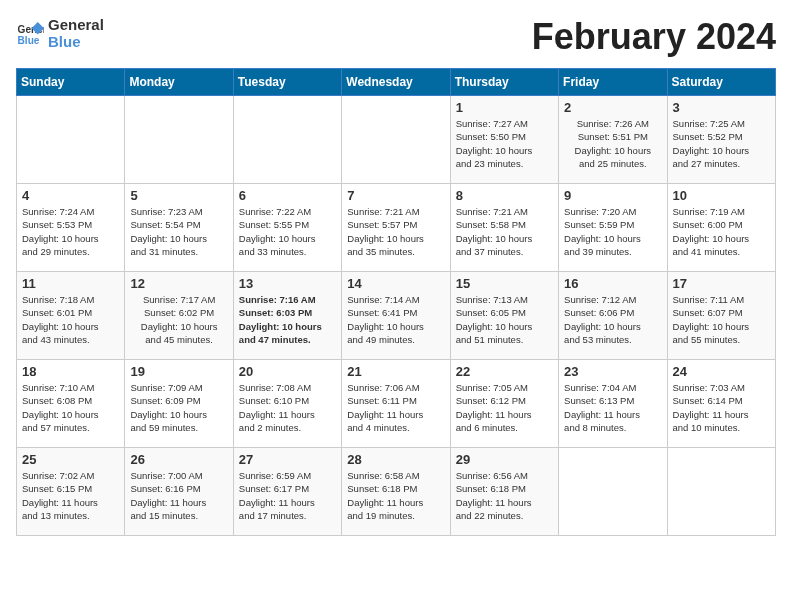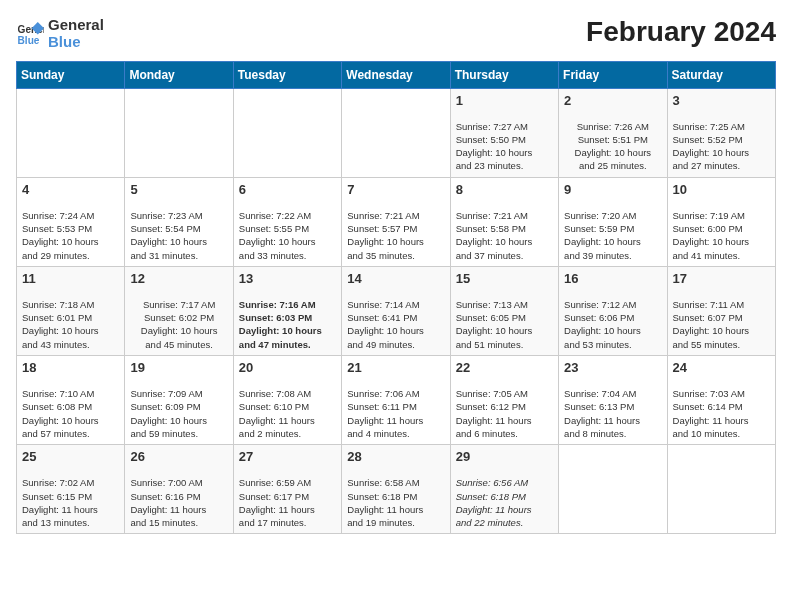--- a/index.html
+++ b/index.html
@@ -22,21 +22,21 @@
       gap: 4px;
     }
     .logo-icon {
       width: 28px;
       height: 28px;
     }
     .title-block {
       text-align: right;
     }
     .calendar-title {
-      font-size: 28px;
+      font-size: 36px;
       font-weight: bold;
       color: #222;
     }
     .calendar-subtitle {
       font-size: 15px;
       color: #555;
     }
     table {
       width: 100%;
       border-collapse: collapse;
@@ -66,21 +66,20 @@
     .day-num {
       font-size: 13px;
       font-weight: bold;
       display: block;
       margin-bottom: 2px;
     }
     .day-info {
       font-size: 9.5px;
       line-height: 1.4;
       color: #333;
-      margin-top: 12px;
     }
     .empty { background: #fff !important; }
   </style>
 </head>
 <body>
 
 <div class="header">
   <div class="logo">
     <svg class="logo-icon" viewBox="0 0 36 36" xmlns="http://www.w3.org/2000/svg">
       <text x="2" y="18" font-size="13" font-weight="bold" fill="#333">General</text>
@@ -314,21 +313,21 @@
         </td>
         <td>
           <span class="day-num">28</span>
           <div class="day-info" style="white-space: pre-line;">Sunrise: 6:58 AM
 Sunset: 6:18 PM
 Daylight: 11 hours
 and 19 minutes.</div>
         </td>
         <td>
           <span class="day-num">29</span>
-          <div class="day-info" style="white-space: pre-line; font-style: italic;">Sunrise: 6:56 AM
+          <div class="day-info" style="white-space: pre-line;">Sunrise: 6:56 AM
 Sunset: 6:18 PM
 Daylight: 11 hours
 and 22 minutes.</div>
         </td>
         <td class="empty"></td>
         <td class="empty"></td>
       </tr>
     </tbody>
 </table>
 

